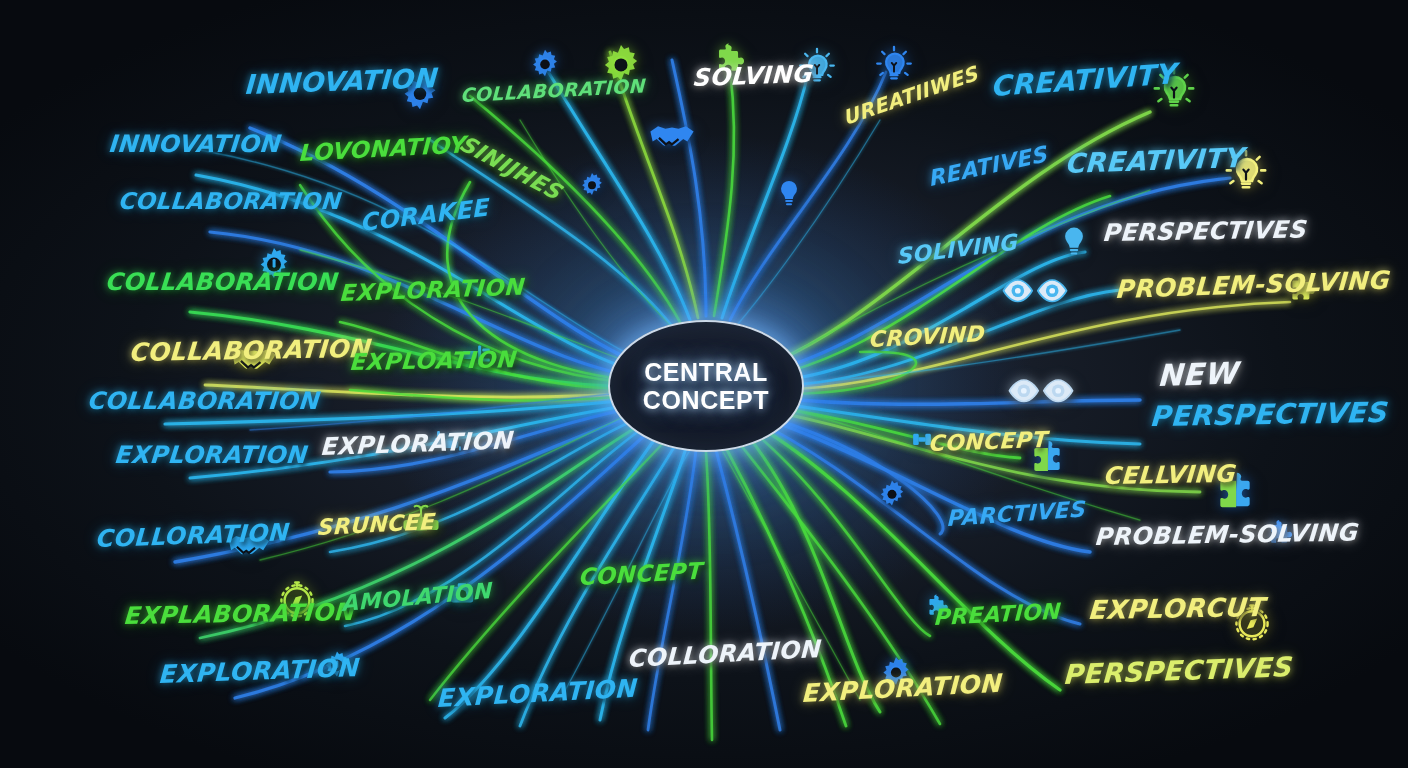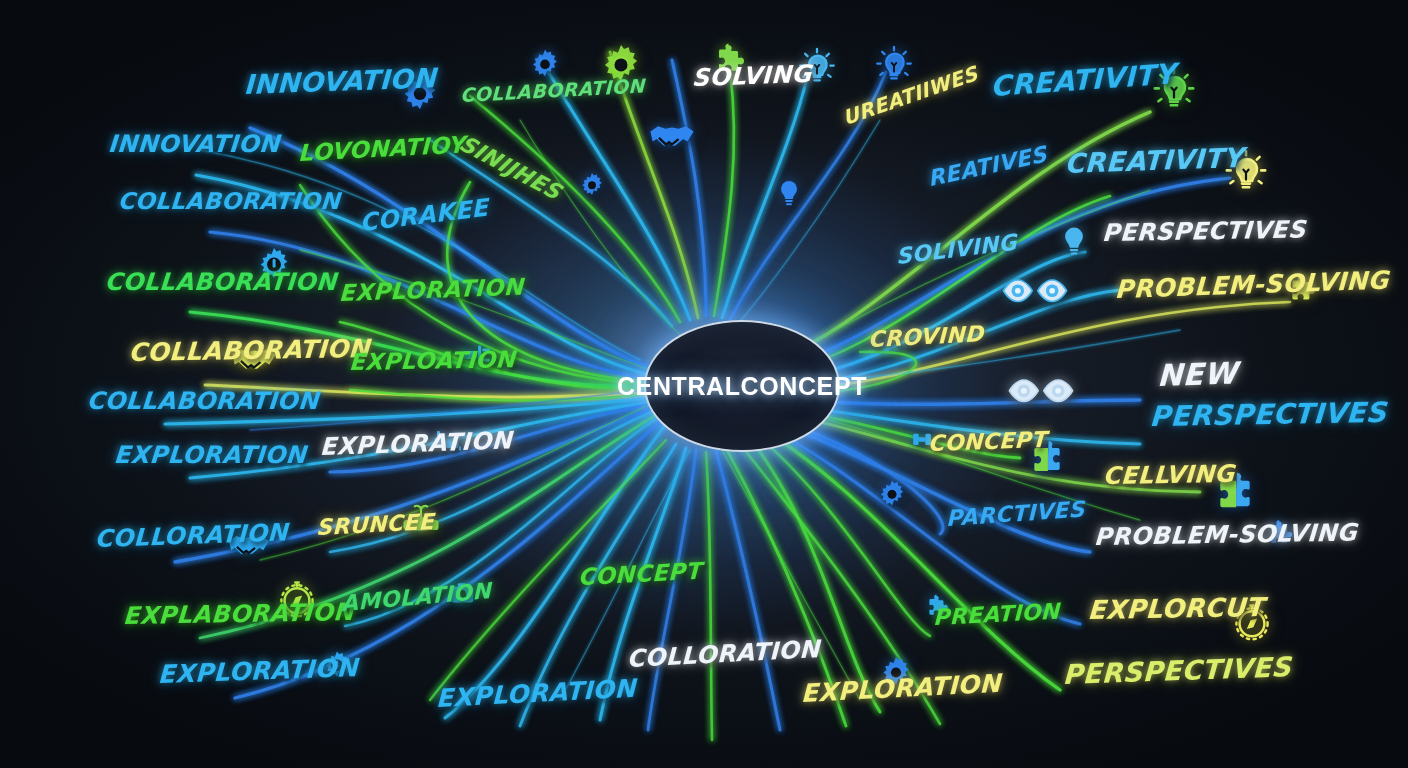--- a/index.html
+++ b/index.html
@@ -11,31 +11,31 @@
       radial-gradient(ellipse 62% 58% at 50% 50%, #222a38 0%, #171d28 38%, #0d1219 66%, #070a0f 100%),
       #06080c;
     font-family:"DejaVu Sans", sans-serif;
   }
   #rays{position:absolute;inset:0;}
   #icons{position:absolute;inset:0;}
   #labels{position:absolute;inset:0;}
 
   .node{
     position:absolute;
-    left:644px; top:320px;
+    left:608px; top:320px;
     width:192px; height:128px;
     border-radius:50%;
     background:radial-gradient(ellipse at 50% 42%, #1d2433 0%, #131927 55%, #0c1018 100%);
     border:2px solid rgba(225,240,255,.9);
     box-shadow:
       0 0 18px 5px rgba(120,190,255,.50),
       0 0 48px 16px rgba(70,150,255,.30),
       0 0 92px 34px rgba(40,110,220,.18),
       inset 0 0 26px rgba(140,200,255,.14);
-    display:flex;flex-direction:row;
+    display:flex;flex-direction:column;
     align-items:center;justify-content:center;
     z-index:6;
   }
   .node-line{
     color:#ffffff;
     font-family:"Liberation Sans", sans-serif;
     font-weight:bold;
     font-size:25px;
     letter-spacing:.6px;
     line-height:1.14;

